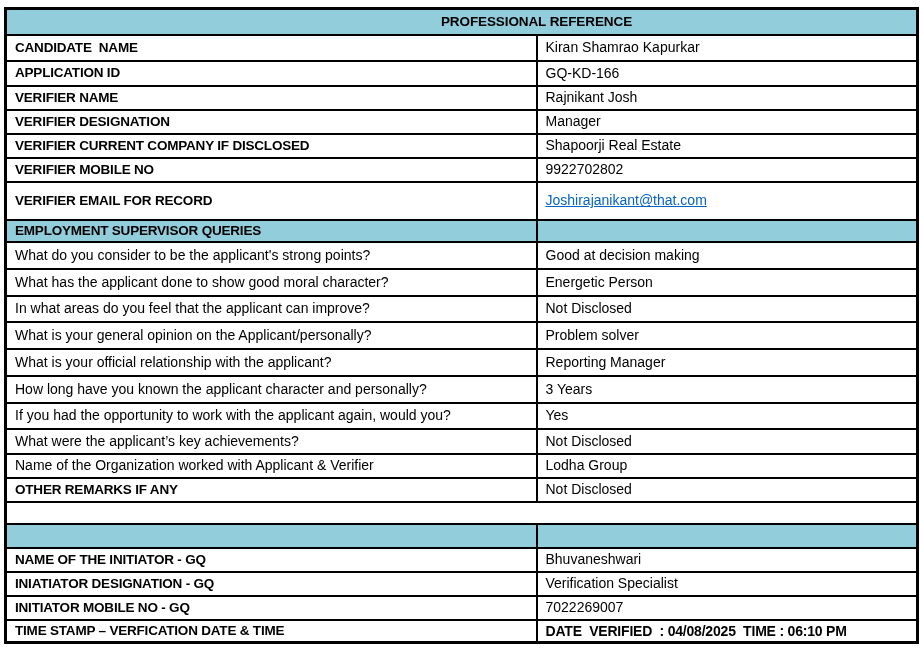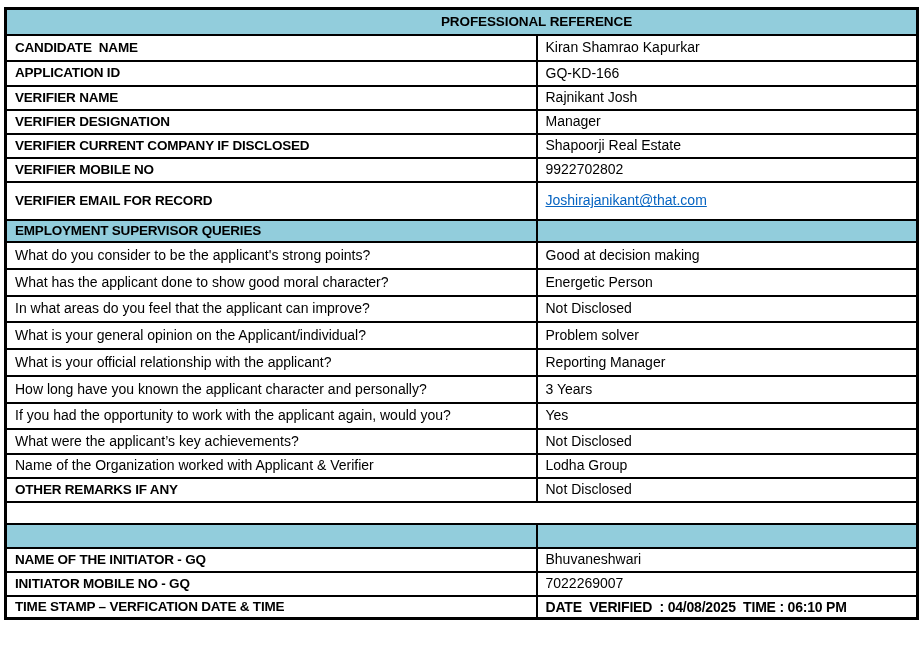--- a/index.html
+++ b/index.html
@@ -131,21 +131,21 @@
     </tr>
     <tr style="height:27px">
       <td class="q-cell">What has the applicant done to show good moral character?</td>
       <td class="value-cell">Energetic Person</td>
     </tr>
     <tr style="height:26px">
       <td class="q-cell">In what areas do you feel that the applicant can improve?</td>
       <td class="value-cell">Not Disclosed</td>
     </tr>
     <tr style="height:27px">
-      <td class="q-cell">What is your general opinion on the Applicant/individual?</td>
+      <td class="q-cell">What is your general opinion on the Applicant/personally?</td>
       <td class="value-cell">Problem solver</td>
     </tr>
     <tr style="height:27px">
       <td class="q-cell">What is your official relationship with the applicant?</td>
       <td class="value-cell">Reporting Manager</td>
     </tr>
     <tr style="height:27px">
       <td class="q-cell">How long have you known the applicant character and personally?</td>
       <td class="value-cell">3 Years</td>
     </tr>
@@ -172,20 +172,24 @@
     <tr style="height:24px">
       <td class="blue"></td>
       <td class="blue"></td>
     </tr>
 
     <tr style="height:24px">
       <td class="label-cell">NAME OF THE INITIATOR - GQ</td>
       <td class="value-cell">Bhuvaneshwari</td>
     </tr>
     <tr style="height:24px">
+      <td class="label-cell">INIATIATOR DESIGNATION - GQ</td>
+      <td class="value-cell">Verification Specialist</td>
+    </tr>
+    <tr style="height:24px">
       <td class="label-cell">INITIATOR MOBILE NO - GQ</td>
       <td class="value-cell">7022269007</td>
     </tr>
     <tr style="height:23px">
       <td class="label-cell">TIME STAMP – VERFICATION DATE &amp; TIME</td>
       <td class="value-cell bold-value">DATE  VERIFIED  : 04/08/2025  TIME : 06:10 PM</td>
     </tr>
   </tbody>
     </table>
 </div>

